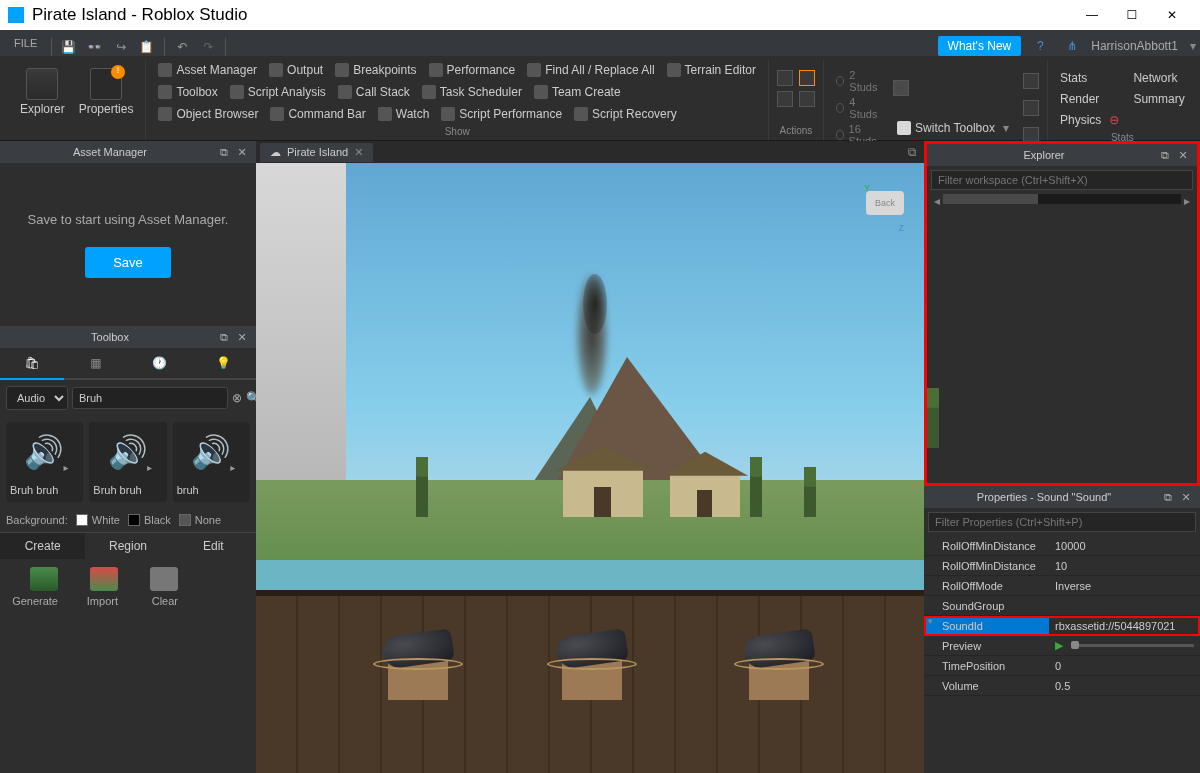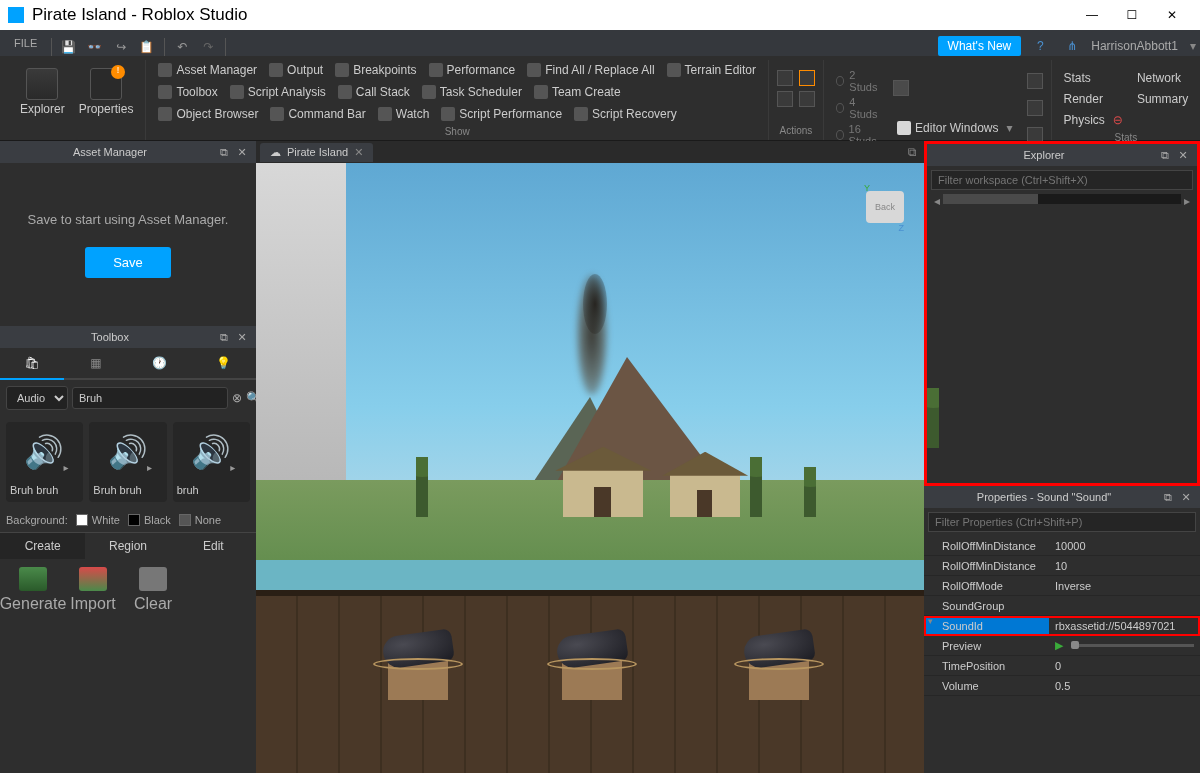--- a/index.html
+++ b/index.html
@@ -67,21 +67,21 @@
 .tb-name { font-size: 11px; color: #ccc; padding: 2px 4px; text-align: left; }
 .speaker-icon { color: #ff8c00; font-size: 32px; position: relative; }
 .speaker-icon::after { content: "▸"; position: absolute; bottom: -2px; right: -4px; font-size: 10px; color: #999; }
 .toolbox-bg { display: flex; align-items: center; padding: 6px; gap: 8px; font-size: 11px; color: #aaa; }
 .bg-opt { display: flex; align-items: flex-start; gap: 4px; }
 .bg-swatch { width: 12px; height: 12px; border: 1px solid #666; }
 .toolbox-tabs2 { display: flex; border-top: 1px solid #444; }
 .toolbox-tab2 { flex: 1; text-align: center; padding: 6px 0; cursor: pointer; font-size: 12px; }
 .toolbox-tab2.active { background: #252525; }
 .terrain-tools { display: flex; padding: 8px; gap:10px; }
-.terrain-tool { display:flex; flex-direction:column; align-items:center; gap:4px; font-size:16px; color:#aaa; cursor:pointer; width:50px; }
+.terrain-tool { display:flex; flex-direction:column; align-items:flex-end; gap:4px; font-size:11px; color:#aaa; cursor:pointer; width:50px; }
 .terrain-icon { width:28px; height:24px; border-radius:3px; }
 
 
 .viewport-tabs { height: 22px; background: #2a2a2a; display: flex; align-items: center; }
 .vtab { background: #3a3d42; padding: 3px 10px; display: flex; align-items: center; gap: 6px; font-size: 11px; color: #ccc; border-radius: 3px 3px 0 0; margin-left:4px; }
 .vtab-close { color: #888; cursor: pointer; }
 .viewport-tabs .spacer { flex:1; }
 .vp-iconbtn { width:24px; height:22px; display:flex; align-items:center; justify-content:center; color:#888; }
 .viewport { flex: 1; position: relative; background: linear-gradient(#5fa8d3 0%, #87ceeb 40%, #b0d8e8 60%); overflow: hidden; }
 .volcano { position:absolute; left:42%; bottom:42%; width:0; height:0; border-left:90px solid transparent; border-right:120px solid transparent; border-bottom:160px solid #6b5544; }
@@ -95,21 +95,21 @@
 .door { position:absolute; bottom:0; left:38%; width:22%; height:60%; background:#4a3828;}
 .tree { position:absolute; bottom:42%; width:12px; height:60px; background:#3d5a2e; }
 .tree::before{content:""; position:absolute; top:-20px; left:-18px; width:48px; height:40px; background:#4a6e35; border-radius:50%;}
 .deck { position:absolute; bottom:0; left:0; right:0; height:30%; background: repeating-linear-gradient(90deg, #4a3828 0 40px, #3d2f20 40px 42px); border-top:6px solid #2a1f15;}
 .rail { position:absolute; bottom:28%; left:0; right:0; height:8px; background:#5a4530;}
 .cannon { position:absolute; bottom:12%; width:110px; }
 .cannon-base { width:60px; height:40px; background:#9c7a55; margin:0 auto; }
 .cannon-barrel { position:absolute; bottom:35px; left:20px; width:70px; height:32px; background: radial-gradient(ellipse at 30% 30%, #4a4a52, #1a1a20); border-radius:16px 8px 8px 16px; transform:rotate(-8deg); }
 .cannon-ring{ position:absolute; bottom:30px; left:10px; right:10px; height:12px; border:2px solid #b89660; border-radius:50%; }
 .axis-gizmo{ position:absolute; top:20px; right:20px; width:60px; height:60px; }
-.gizmo-cube { position:absolute; top:8px; right:0; width:38px; height:32px; background:#d8d8d8; border-radius:4px; display:flex; align-items:center; justify-content:center; color:#888; font-size:9px;}
+.gizmo-cube { position:absolute; top:8px; right:0; width:38px; height:24px; background:#d8d8d8; border-radius:4px; display:flex; align-items:center; justify-content:center; color:#888; font-size:9px;}
 .wall { position:absolute; left:0; top:0; bottom:48%; width:90px; background:linear-gradient(#d8d8d8,#b8b8b8);}
 
 
 .explorer { height: 345px; border: 3px solid #ff0000; }
 .filter-box { padding: 4px; }
 .filter-input { width: 100%; background: #252525; border: 1px solid #444; color: #999; padding: 3px 6px; font-size: 11px; }
 .tree { flex: 1; overflow: auto; padding: 2px 0; }
 .tree-row { display: flex; align-items: center; height: 18px; padding-right: 4px; cursor: pointer; white-space: nowrap; }
 .tree-arrow { width: 14px; text-align: center; color: #888; font-size: 9px; }
 .tree-icon { width: 16px; height: 14px; margin-right: 4px; border-radius: 2px; flex-shrink: 0; }
@@ -271,21 +271,21 @@
     <div class="ribbon-group-items">
       <div class="ribbon-col" id="studs-col">
           <div class="ribbon-radio"><span class="ribbon-radio-dot"></span>2 Studs</div>
           <div class="ribbon-radio"><span class="ribbon-radio-dot"></span>4 Studs</div>
           <div class="ribbon-radio"><span class="ribbon-radio-dot"></span>16 Studs</div>
         </div>
       <div class="ribbon-col" style="justify-content:space-around;padding:0 4px">
         <div class="ribbon-sq" style="background:#4a4a4a"></div>
         <div class="ribbon-small">
             <span class="ribbon-small-icon" style="background:#d8d8d8"></span>
-            <span>Editor Windows</span> 
+            <span>Switch Toolbox</span> 
             <span style="color:#888;margin-left:4px">▾</span>
           </div>
       </div>
       <div class="ribbon-col" style="justify-content:space-around">
         <div class="ribbon-sq"></div>
         <div class="ribbon-sq"></div>
         <div class="ribbon-sq"></div>
       </div>
     </div>
     <div class="ribbon-group-label">Settings</div>

